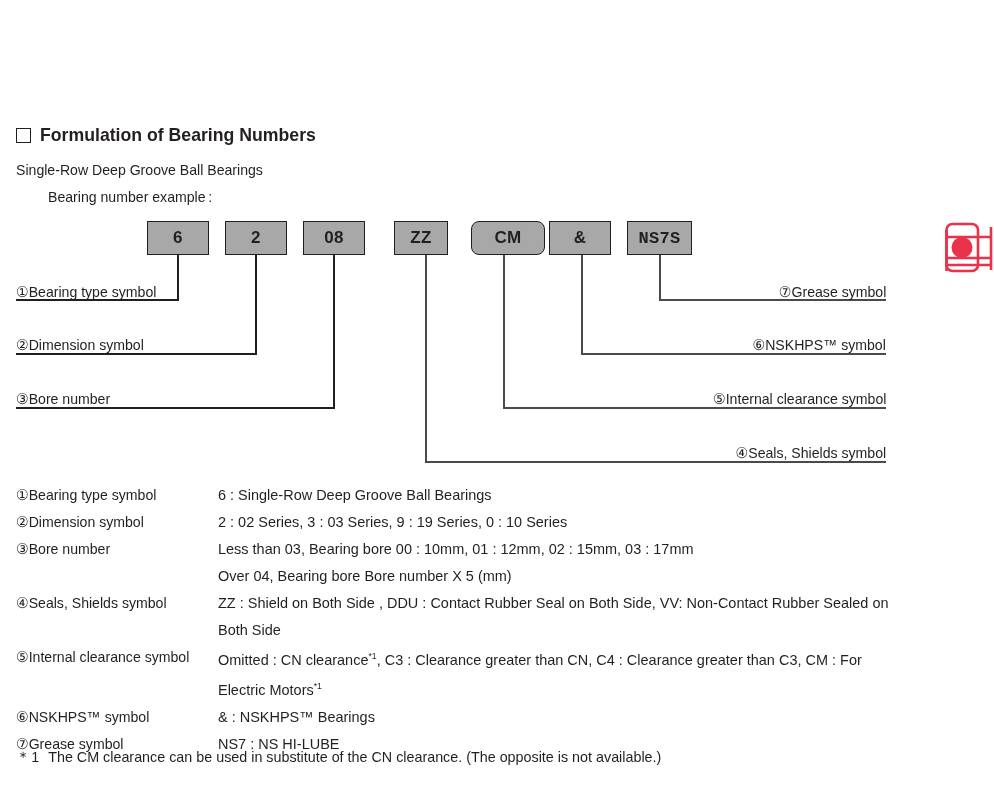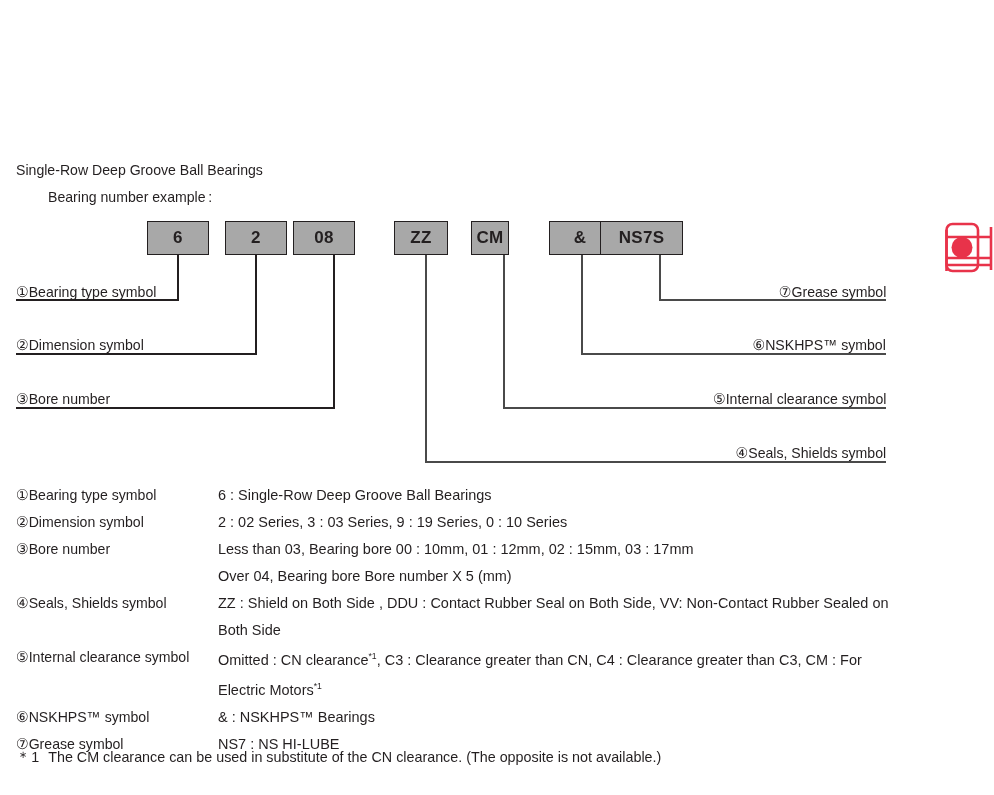--- a/index.html
+++ b/index.html
@@ -194,30 +194,34 @@
     left: 945px; top: 221px;
     width: 50px; height: 52px;
   }
 </style>
 </head>
 <body>
 
 <div id="page">
 
 
+  <div id="section-title">
+    <span id="section-checkbox"></span>
+    <span id="section-title-text">Formulation of Bearing Numbers</span>
+  </div>
   <div id="subtitle">Single-Row Deep Groove Ball Bearings</div>
   <div id="example-label">Bearing number example :</div>
 
   <div class="num-box" style="left:147px; width:62px;">6</div>
   <div class="num-box" style="left:225px; width:62px;">2</div>
-  <div class="num-box" style="left:293px; width:62px;">08</div>
+  <div class="num-box" style="left:303px; width:62px;">08</div>
   <div class="num-box" style="left:394px; width:54px;">ZZ</div>
-  <div class="num-box" style="left:471px; width:38px;">CM</div>
+  <div class="num-box" style="left:471px; width:74px;border-radius:8px;">CM</div>
   <div class="num-box" style="left:549px; width:62px;">&amp;</div>
-  <div class="num-box" style="left:600px; width:83px;">NS7S</div>
+  <div class="num-box" style="left:627px; width:65px;font-family:Liberation Mono, monospace;">NS7S</div>
 
   <div class="lead-v dark" style="left:177px; top:255px; height:46px;"></div>
   <div class="lead-h dark" style="left:16px;  top:299px; width:162px;"></div>
 
   <div class="lead-v dark" style="left:255px; top:255px; height:100px;"></div>
   <div class="lead-h dark" style="left:16px;  top:353px; width:240px;"></div>
 
   <div class="lead-v dark" style="left:333px; top:255px; height:154px;"></div>
   <div class="lead-h dark" style="left:16px;  top:407px; width:318px;"></div>
 

